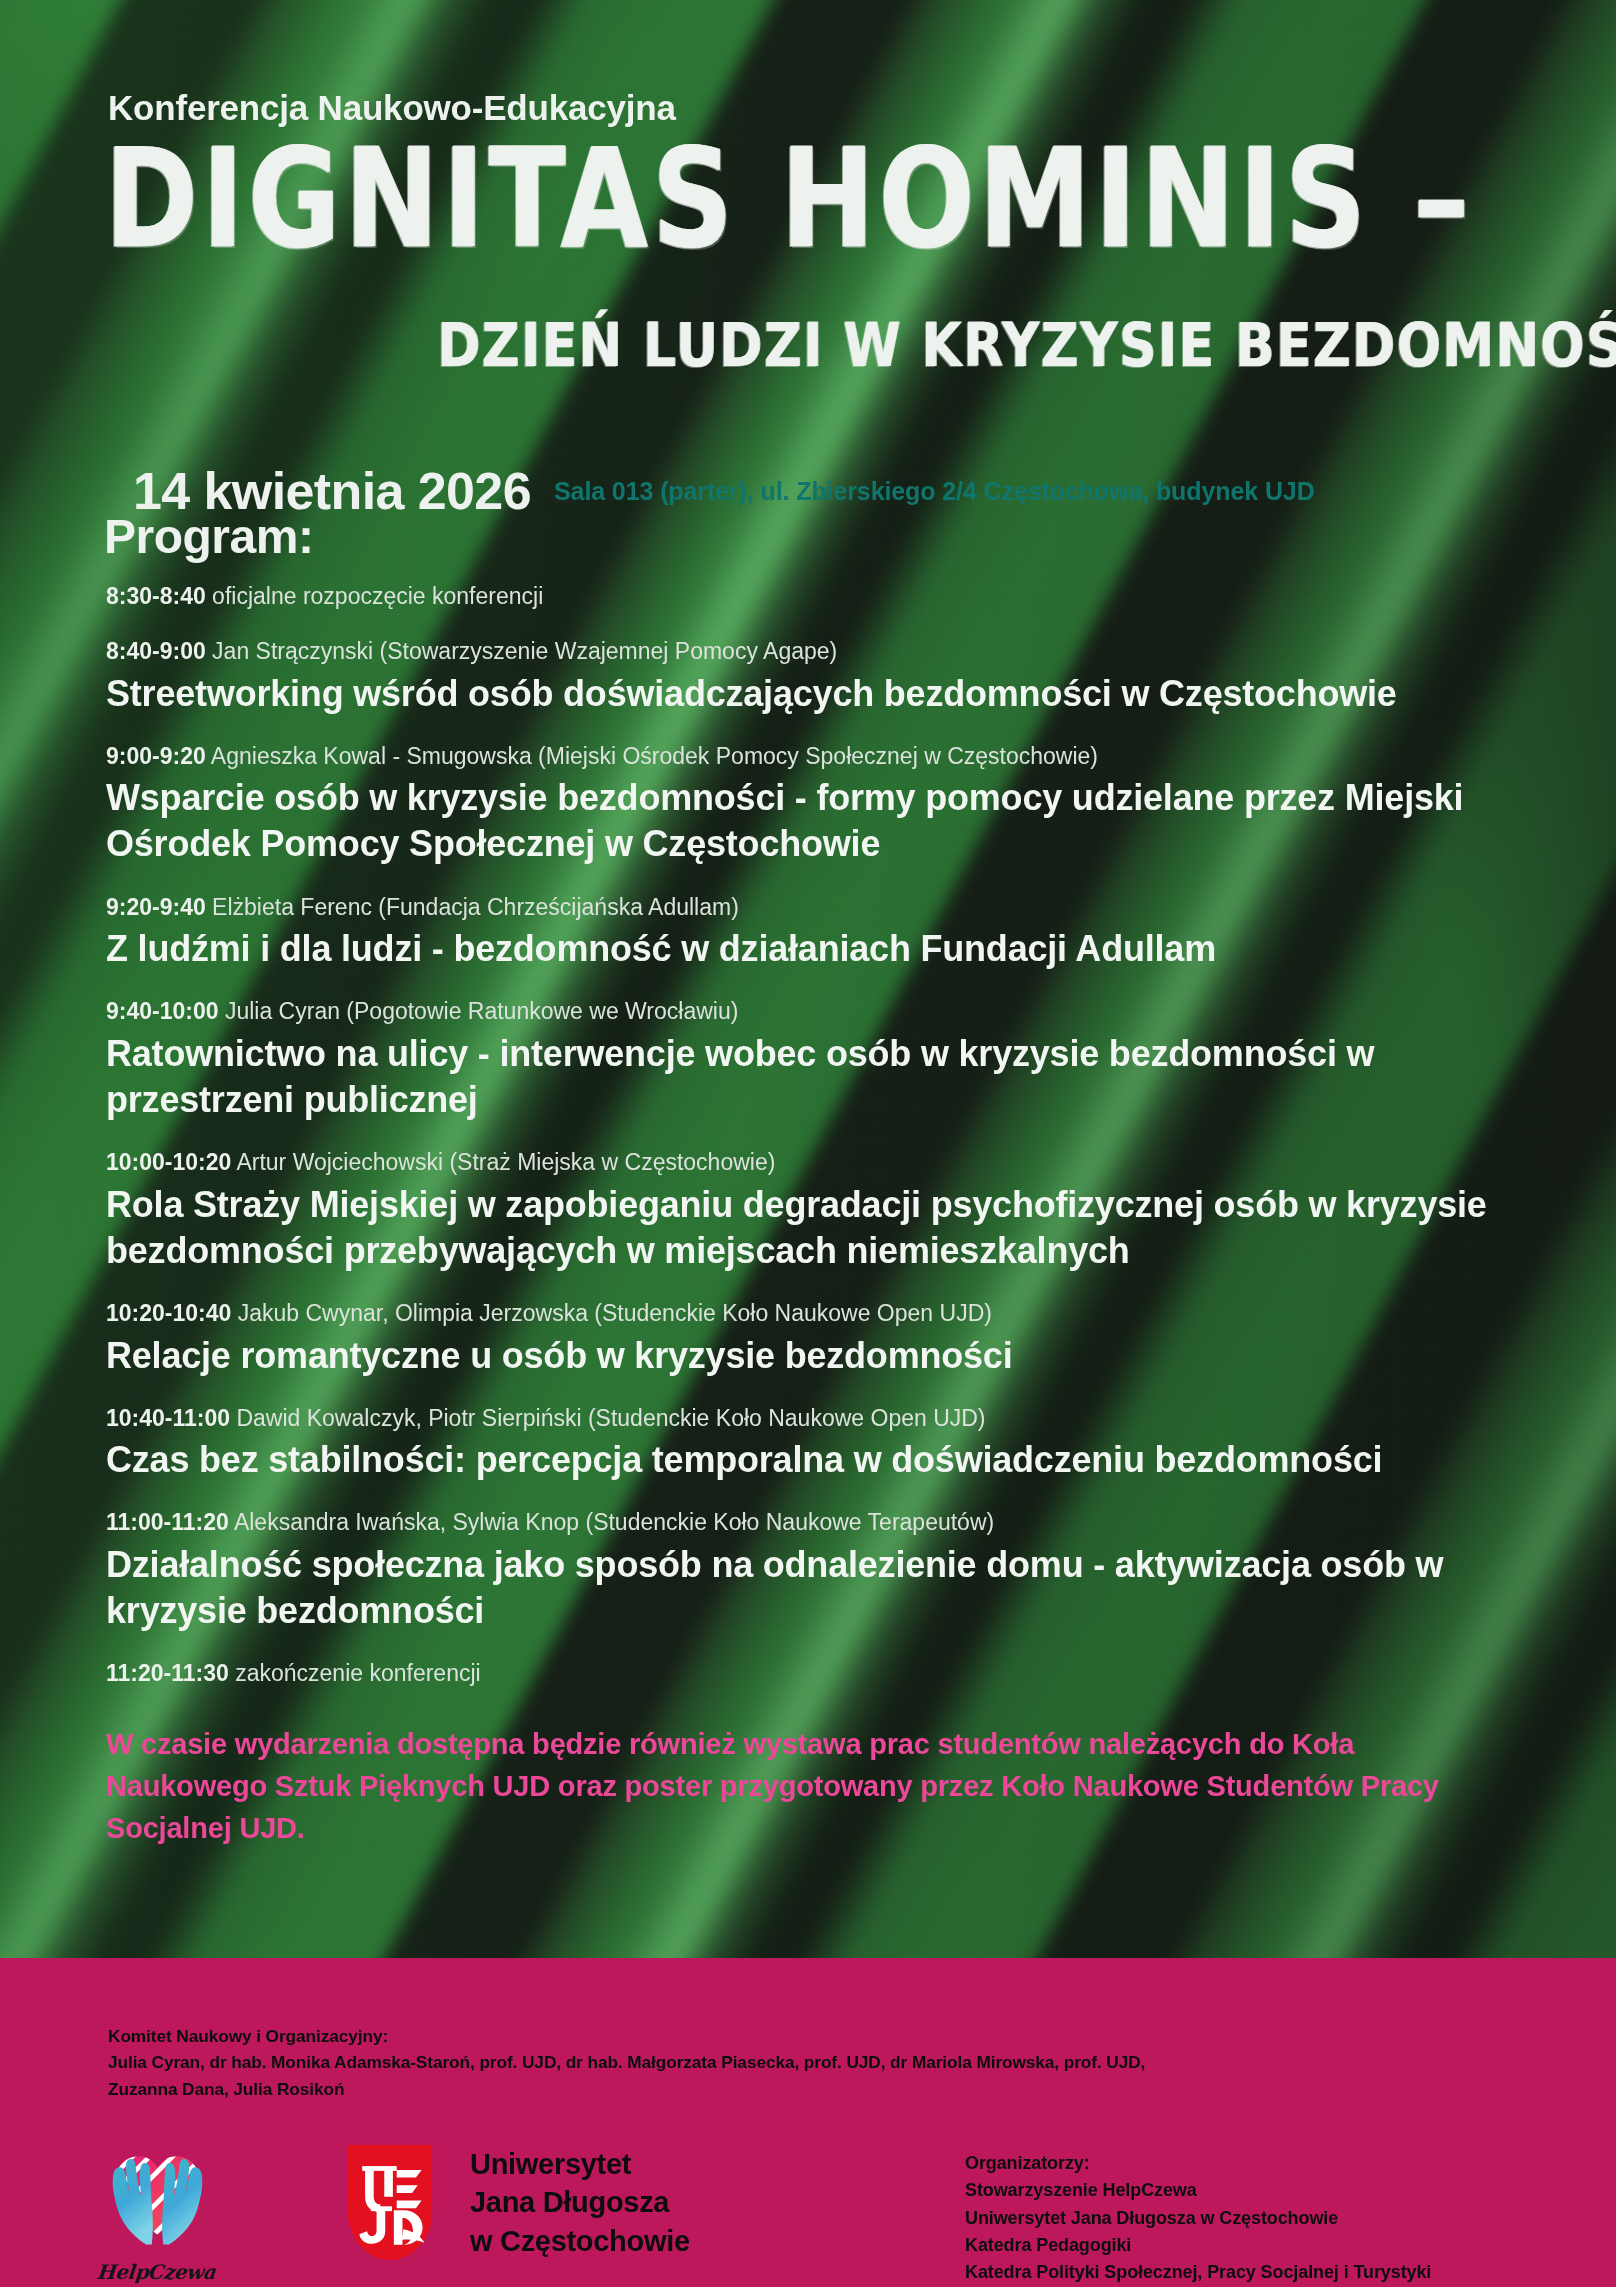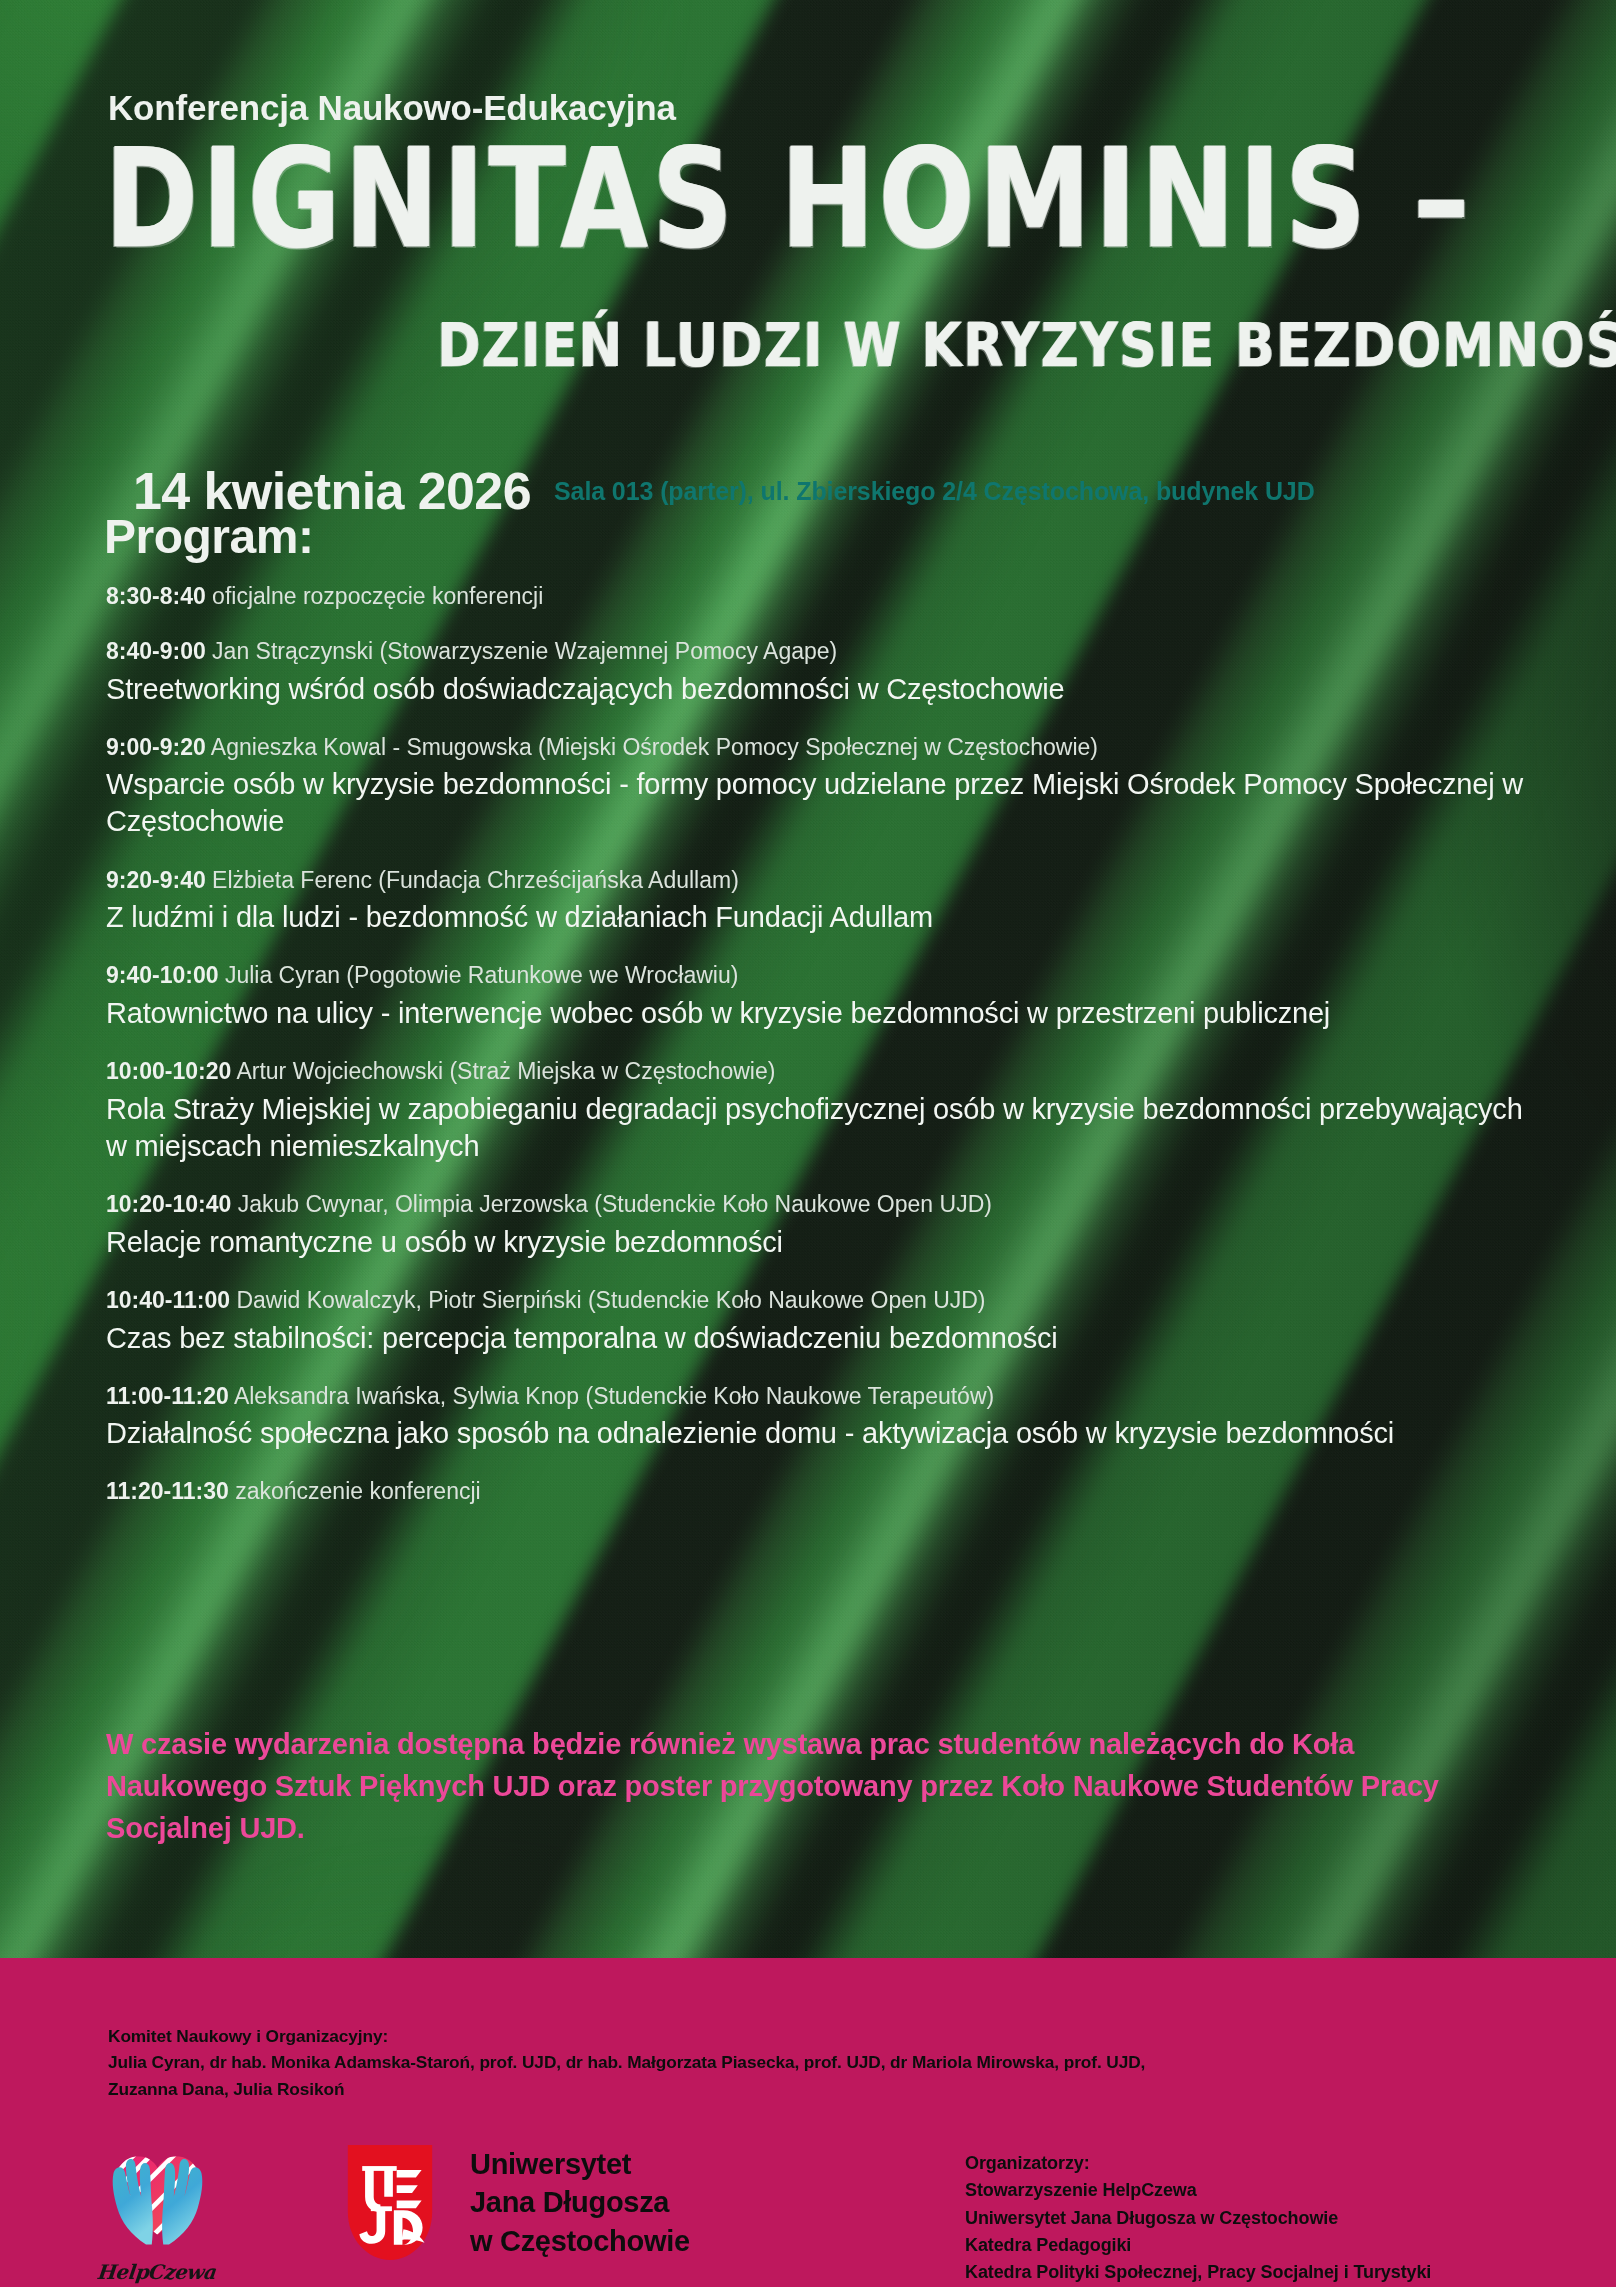--- a/index.html
+++ b/index.html
@@ -179,22 +179,22 @@
     font-size: 23px;
     line-height: 1.3;
     color: #dbe3dc;
     font-weight: normal;
   }
   .prog-meta .tm {
     font-weight: bold;
     color: #eef2ee;
   }
   .prog-title {
-    font-size: 29px;
-    font-weight: normal;
+    font-size: 36px;
+    font-weight: bold;
     line-height: 1.28;
     color: #f2f6f2;
     margin-top: 3.8px;
     letter-spacing: -0.2px;
   }
 
   .note {
     position: absolute;
     left: 106px; top: 1723px;
     width: 1403px;

